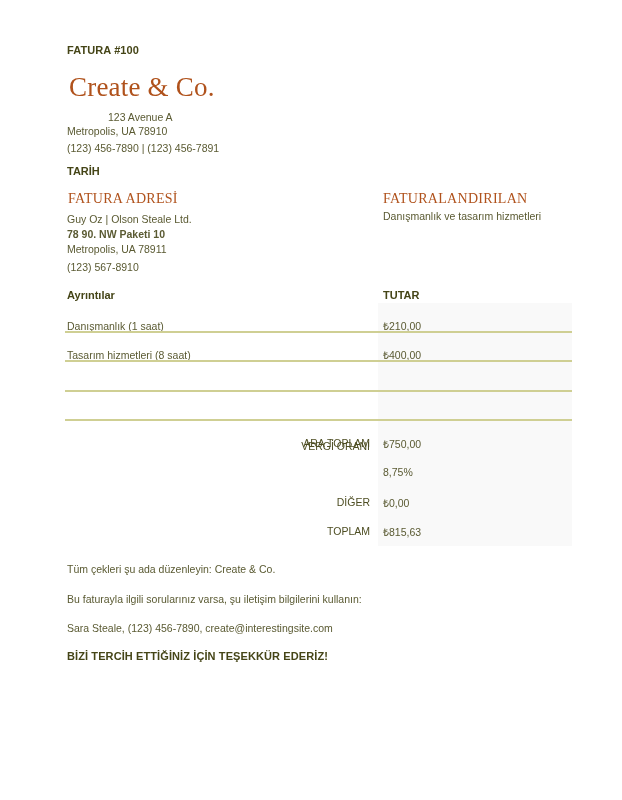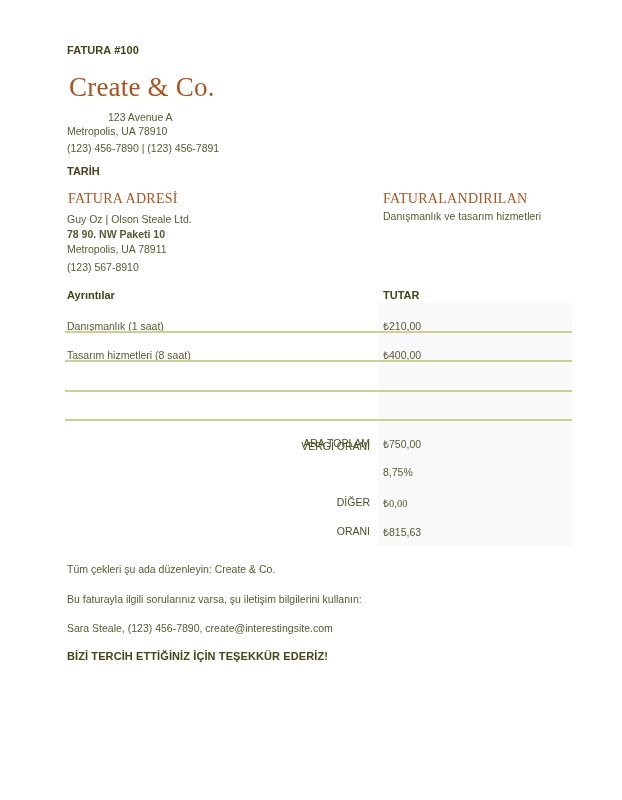--- a/index.html
+++ b/index.html
@@ -112,21 +112,21 @@
 <div class="abs small row-amt" style="top:406px;"></div>
 <div class="abs rule" style="top:419px;"></div>
 
 <div class="abs sum-label" style="top:437px;">ARA TOPLAM</div>
 <div class="abs sum-value" style="top:437px;">₺750,00</div>
 
 <div class="abs sum-label" style="top:440px;text-align:right;">VERGİ ORANI</div>
 <div class="abs sum-value" style="top:466px;">8,75%</div>
 
 <div class="abs sum-label" style="top:496px;">DİĞER</div>
-<div class="abs sum-value" style="top:496px;font-family:Liberation Serif, serif;">₺0,00</div>
+<div class="abs sum-value" style="top:496px;">₺0,00</div>
 
-<div class="abs sum-label" style="top:525px;">ORANI</div>
+<div class="abs sum-label" style="top:525px;">TOPLAM</div>
 <div class="abs sum-value" style="top:525px;">₺815,63</div>
 
 <div class="abs footer-text" style="top:563px;">Tüm çekleri şu ada düzenleyin: Create &amp; Co.</div>
 <div class="abs footer-text" style="top:593px;">Bu faturayla ilgili sorularınız varsa, şu iletişim bilgilerini kullanın:</div>
 <div class="abs footer-text" style="top:622px;">Sara Steale, (123) 456-7890, create@interestingsite.com</div>
 <div class="abs thanks">BİZİ TERCİH ETTİĞİNİZ İÇİN TEŞEKKÜR EDERİZ!</div>
 
 </body></html>

